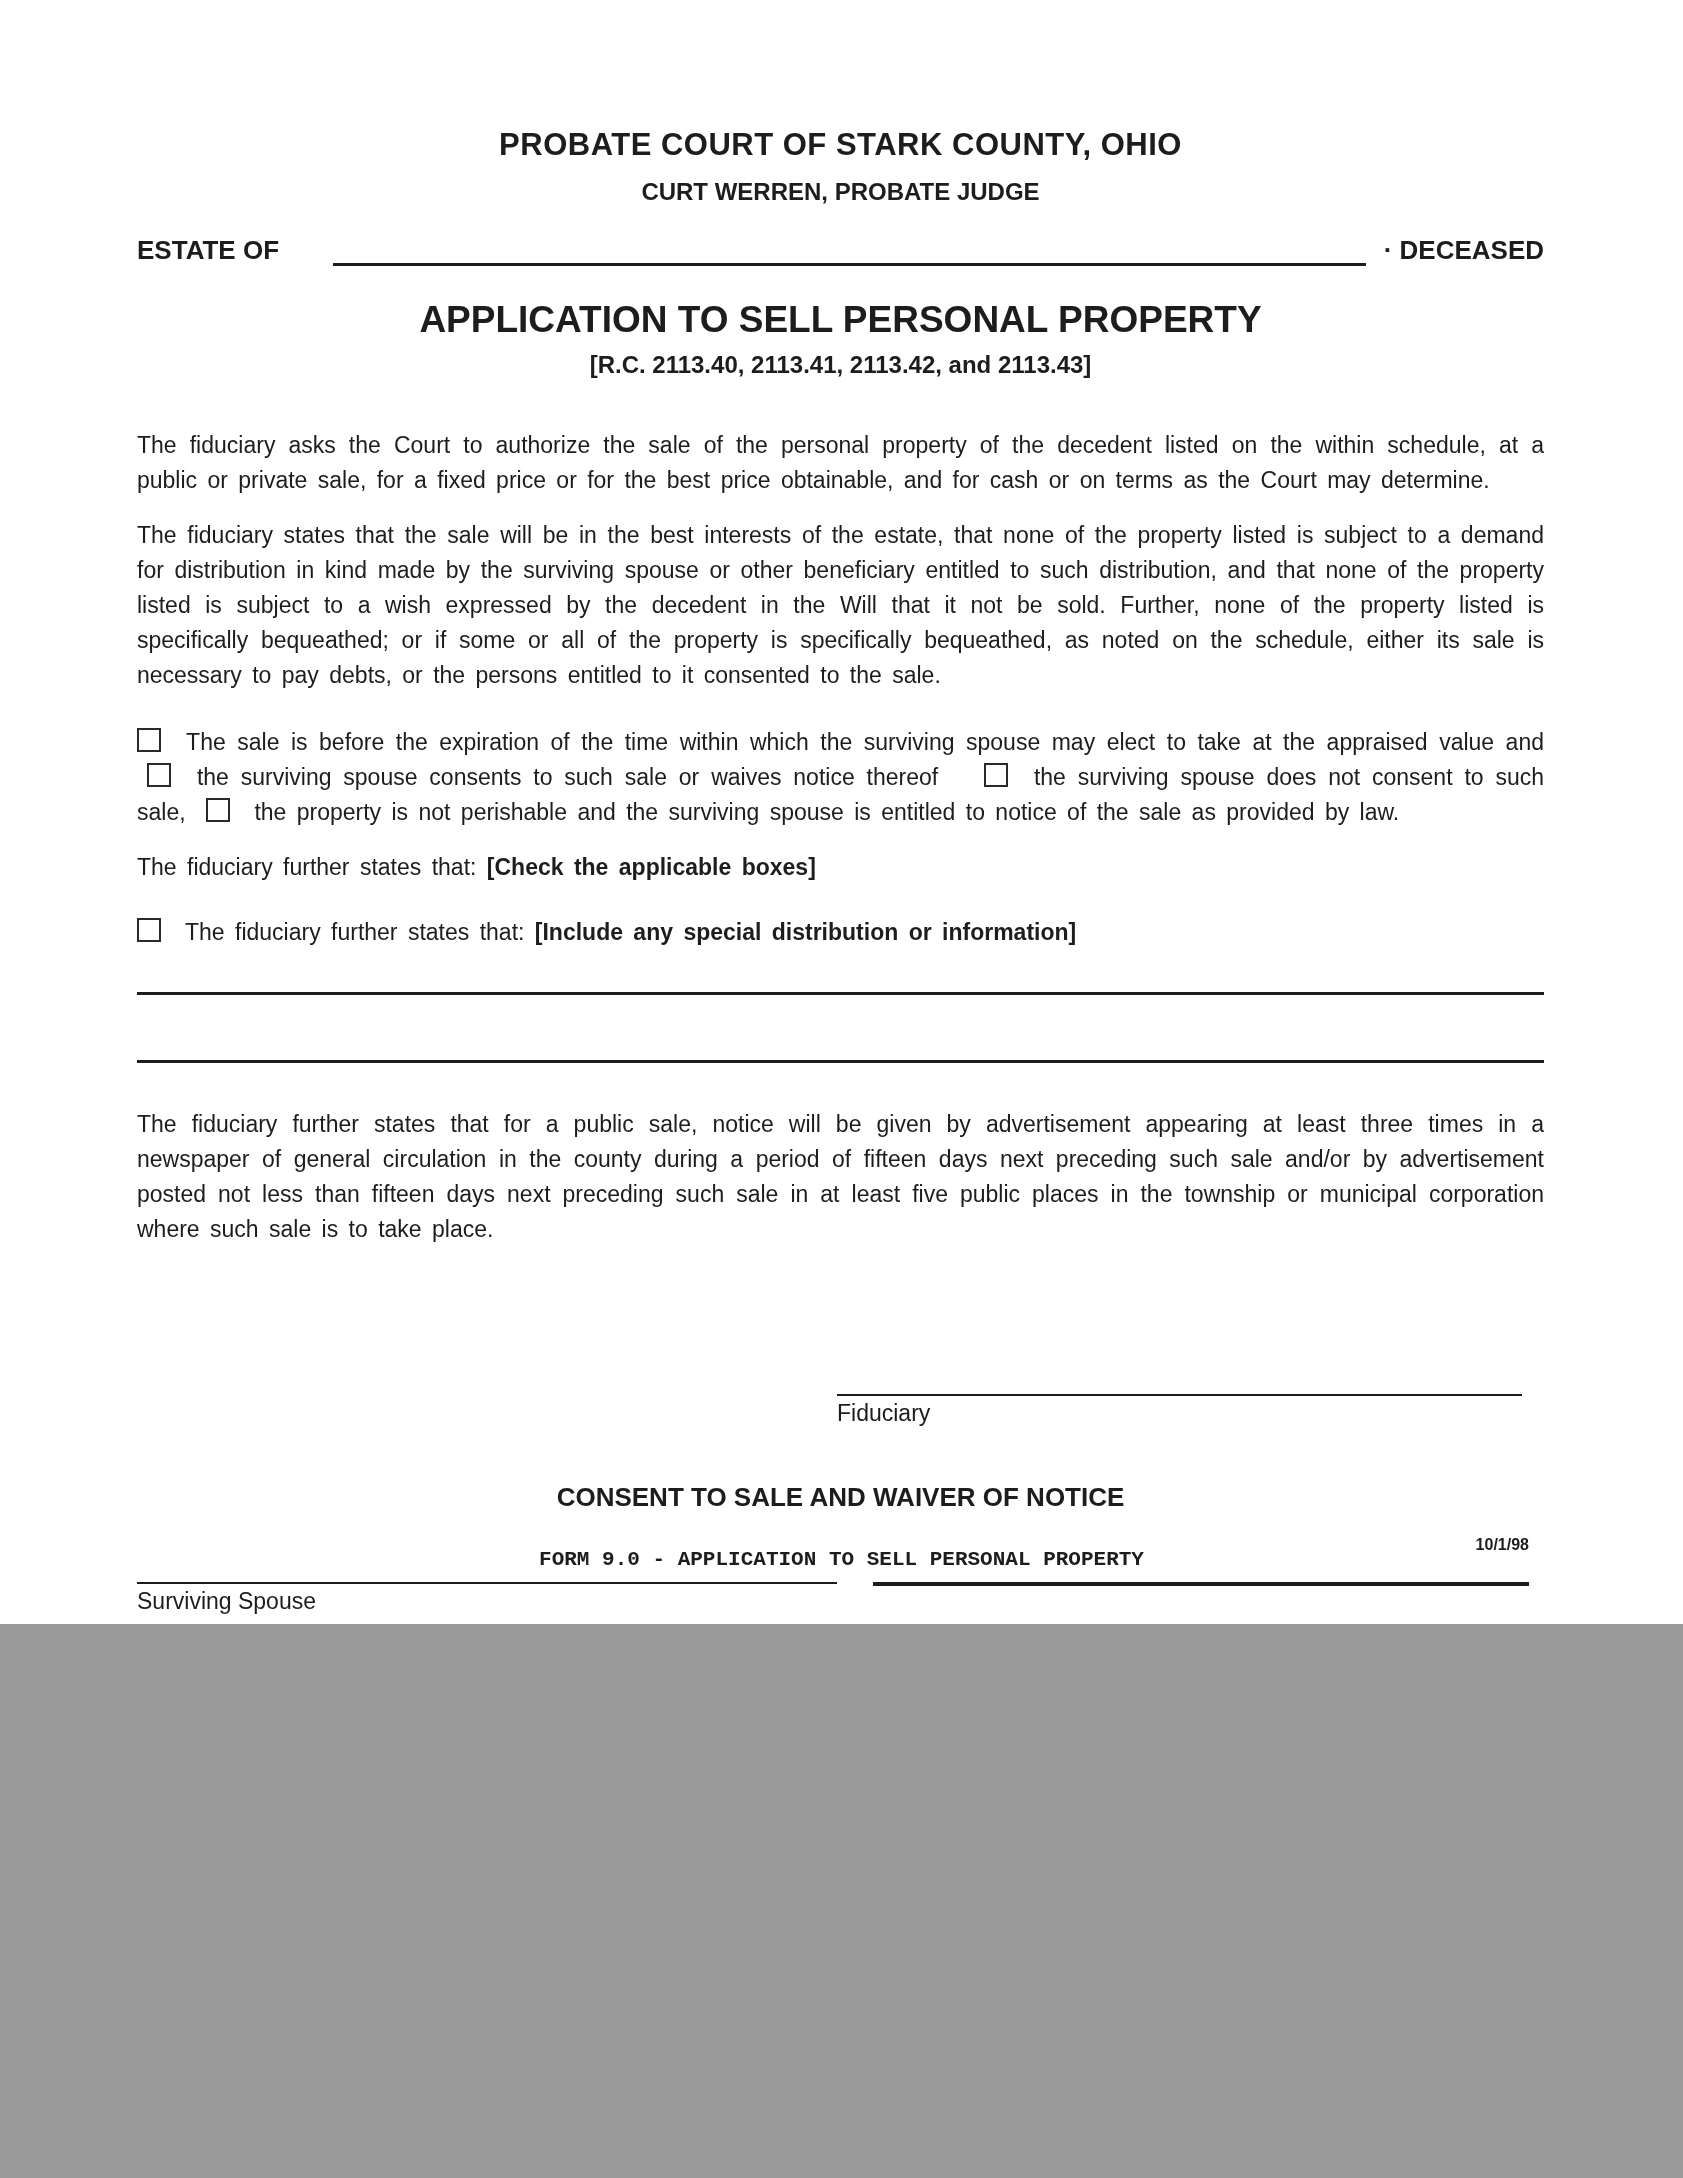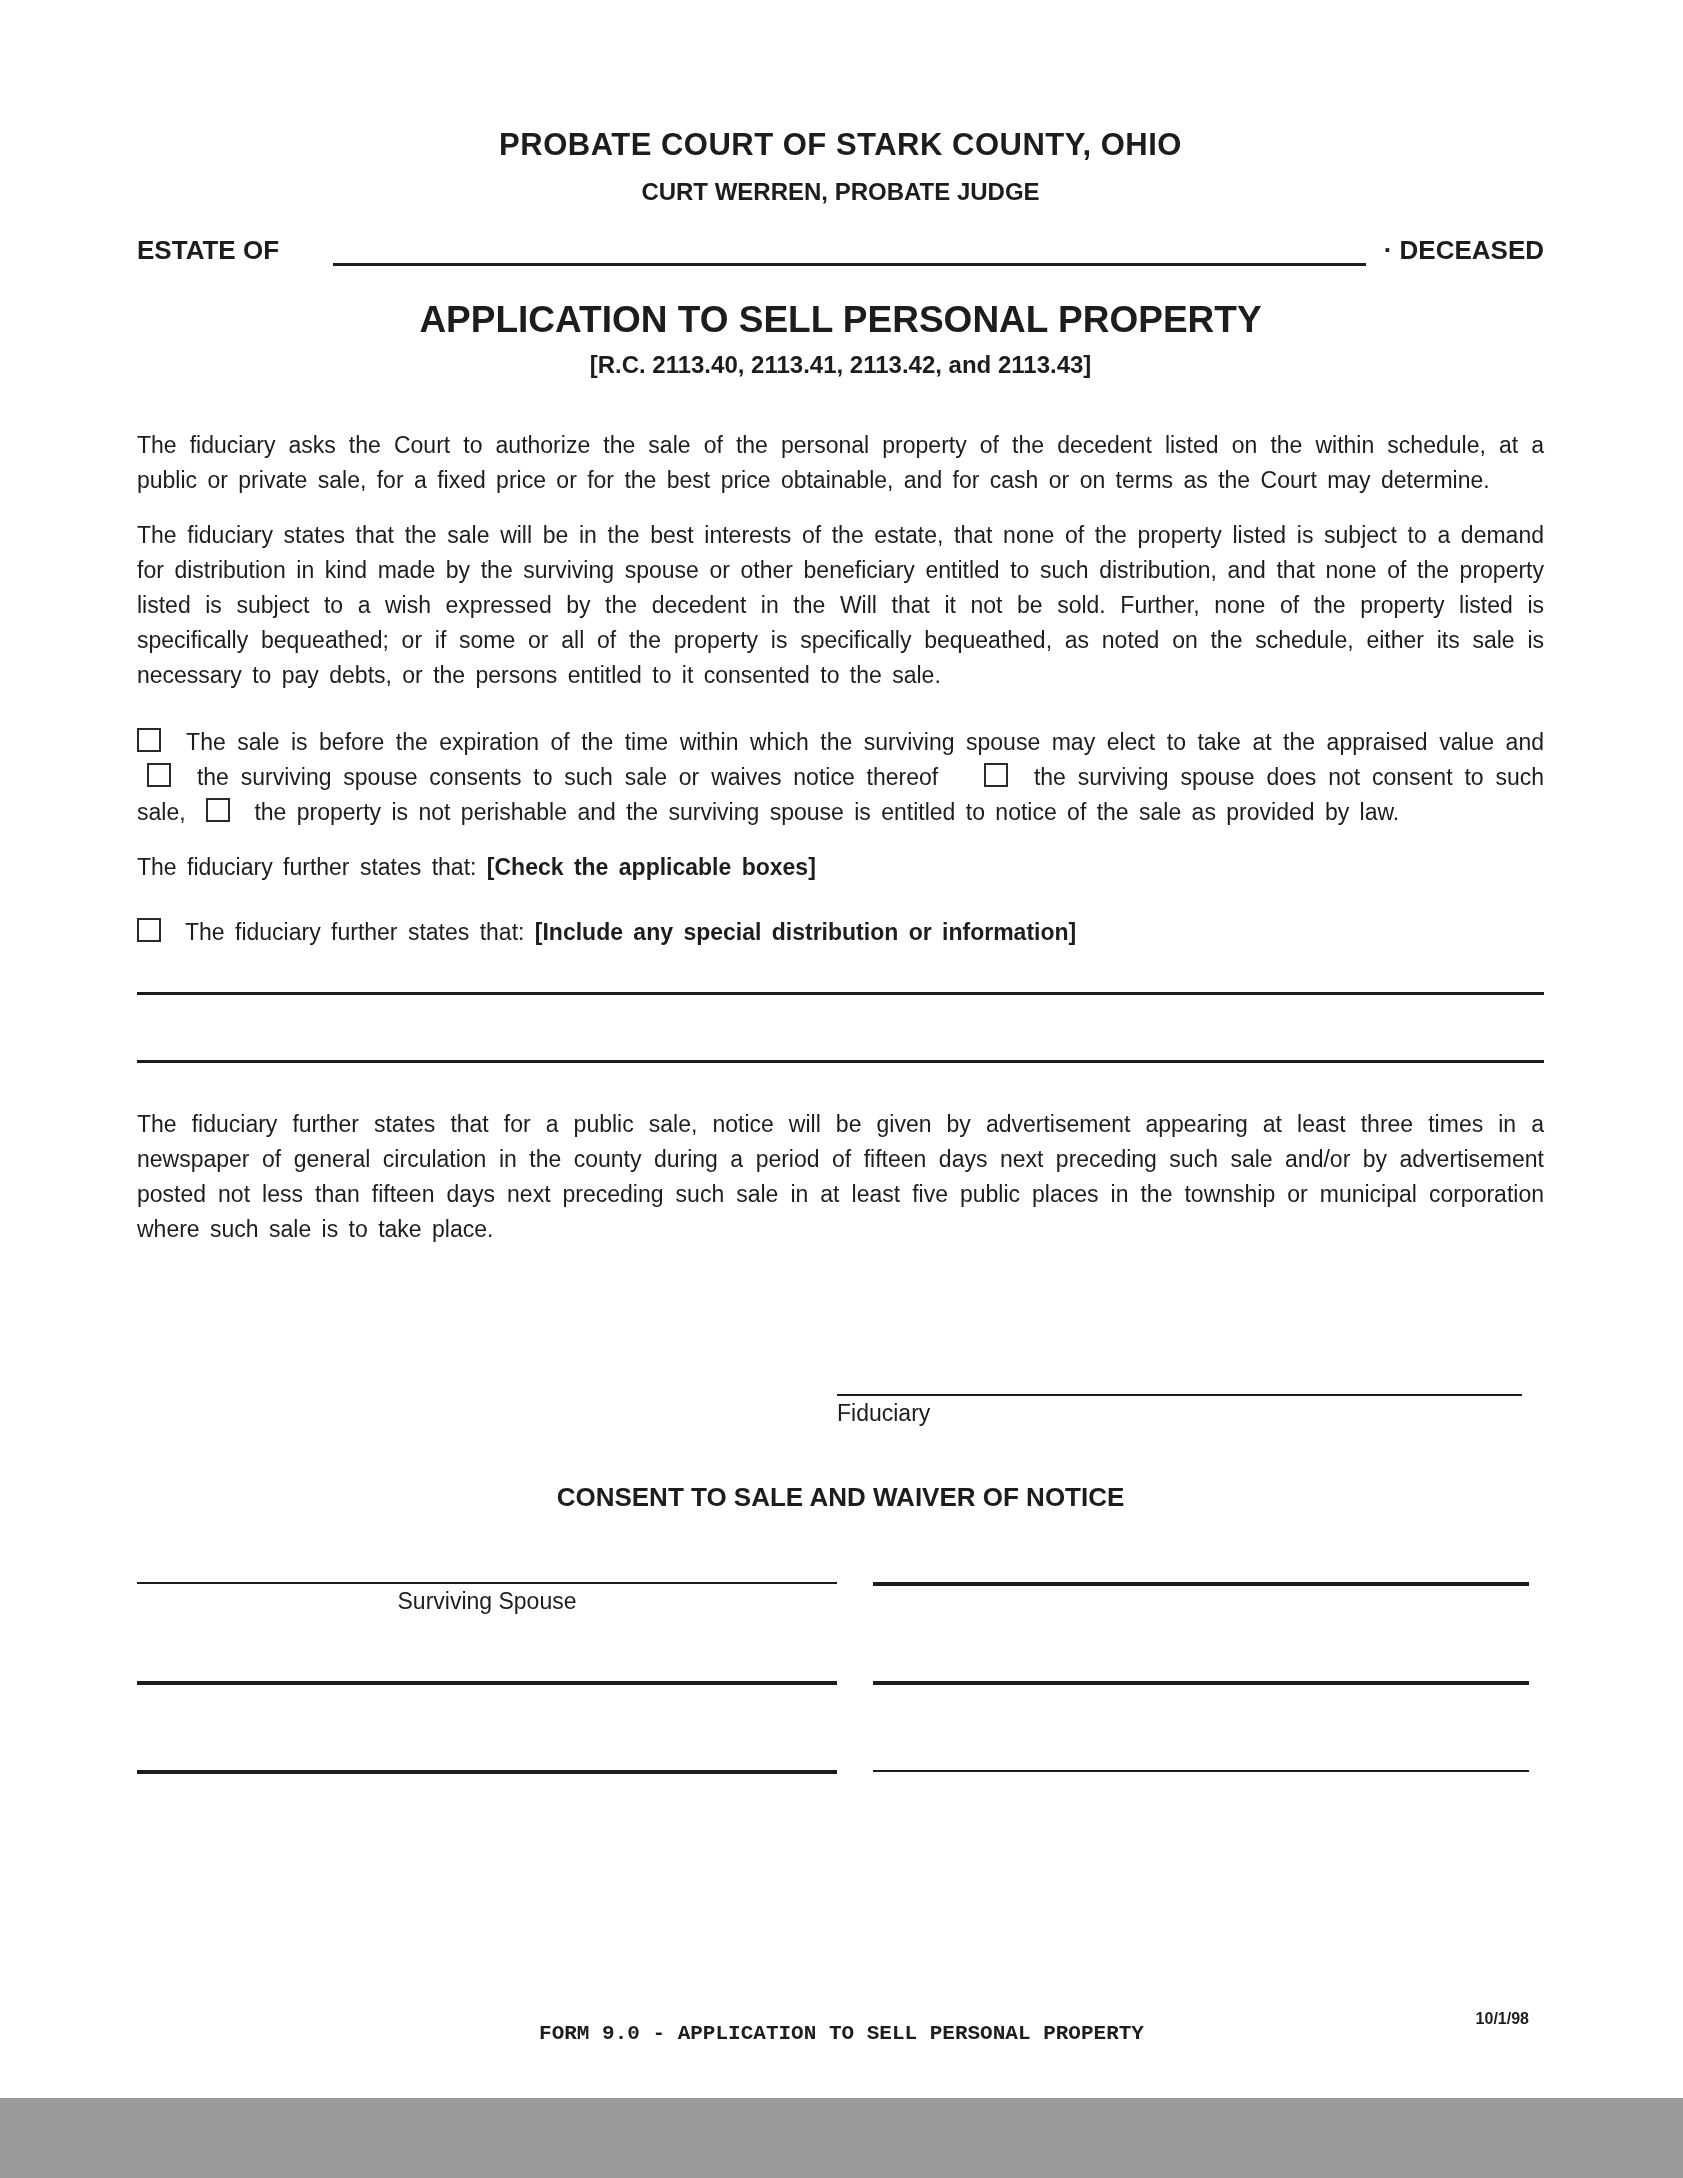--- a/index.html
+++ b/index.html
@@ -1,19 +1,19 @@
 <!DOCTYPE html>
 <html><head>
 <meta charset="utf-8">
 <style>
   html, body { margin: 0; padding: 0; background: #9a9a9a; }
   .page {
     position: relative;
     width: 1683px;
-    height: 2098px;
+    height: 1624px;
     margin: 0 auto;
     background: #ffffff;
     color: #1d1d1d;
     font-family: "Liberation Sans", "DejaVu Sans", sans-serif;
     font-size: 23px;
     line-height: 35px;
     box-sizing: border-box;
   }
   .content {
     position: relative;
@@ -124,21 +124,20 @@
     text-align: center;
     font-size: 26px;
     line-height: 32px;
     font-weight: bold;
   }
   .consent-para { margin-top: 44px; }
   .sig-grid {
     display: grid;
     grid-template-columns: 700px 656px;
     column-gap: 36px;
-    text-align: center;
   }
   .sig-row-1 { margin-top: 69px; }
   .sig-row-2 { margin-top: 63px; }
   .sig-row-3 { margin-top: 85px; }
   .sig-line { border-bottom: 2px solid #1d1d1d; height: 0; }
   .sig-line.thick { border-bottom-width: 4px; }
   .footer-form {
     position: absolute;
     left: 0;
     right: 0;

